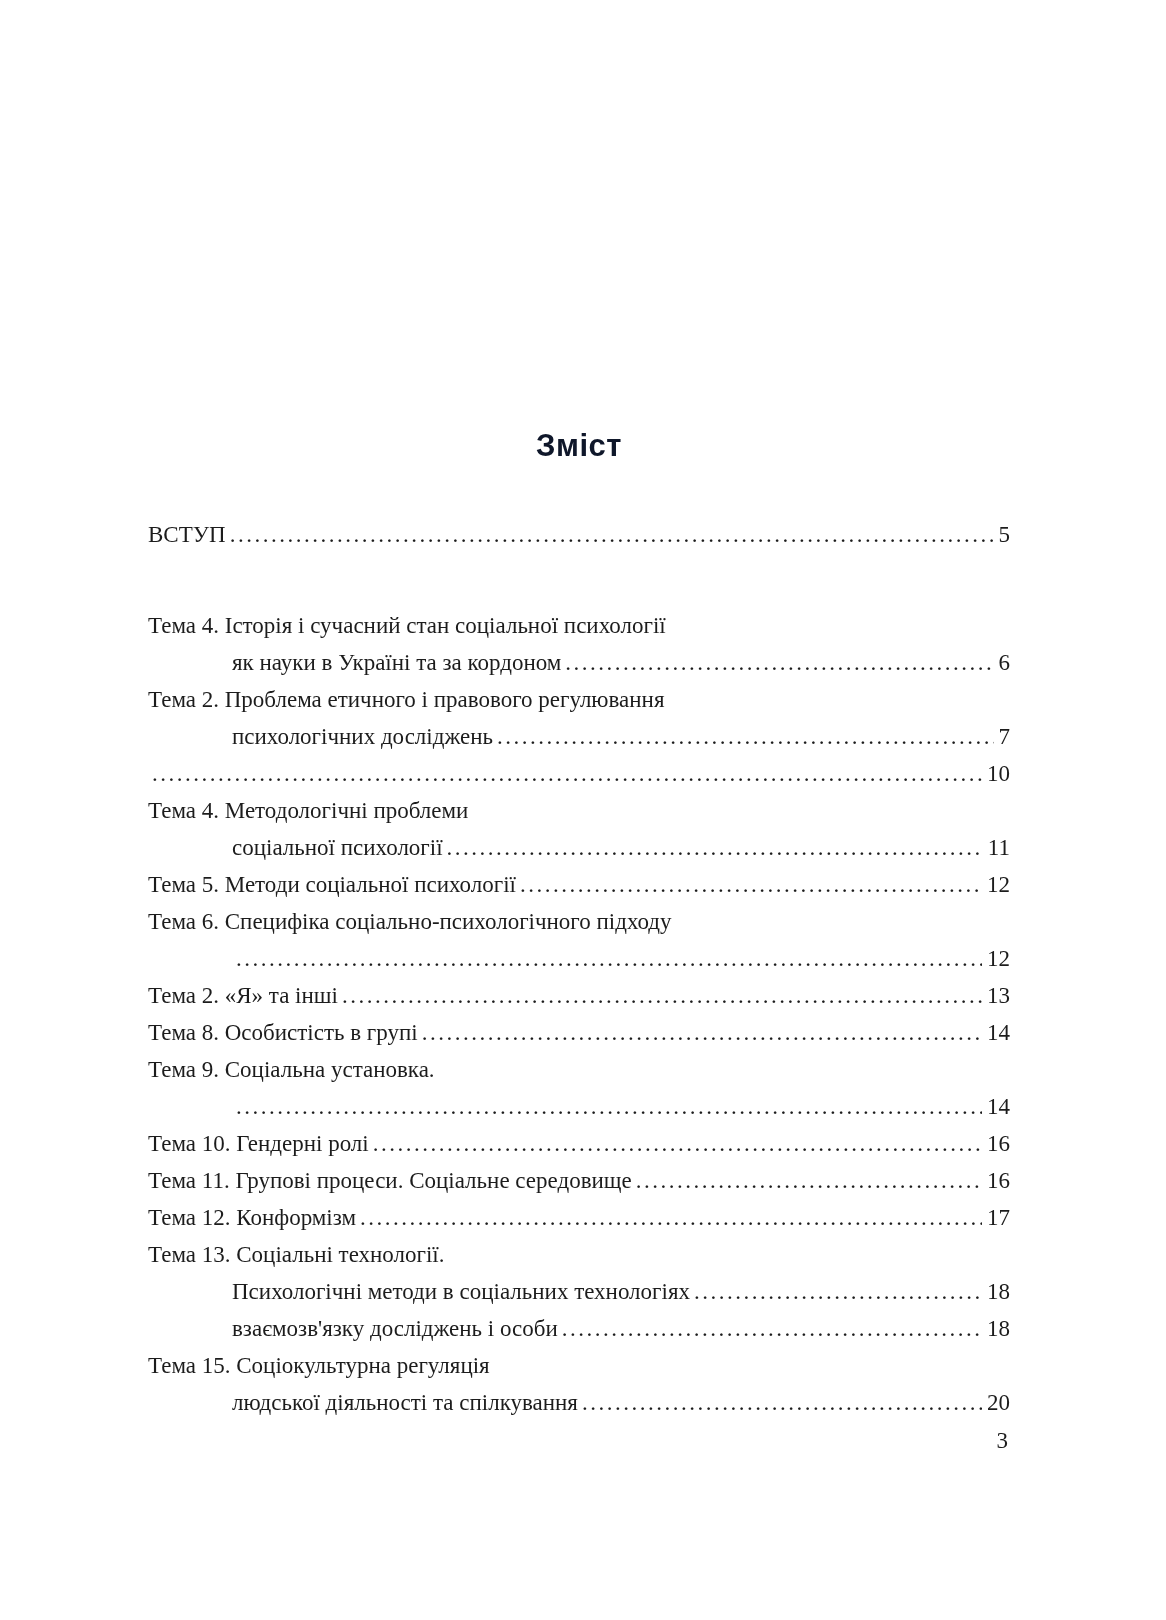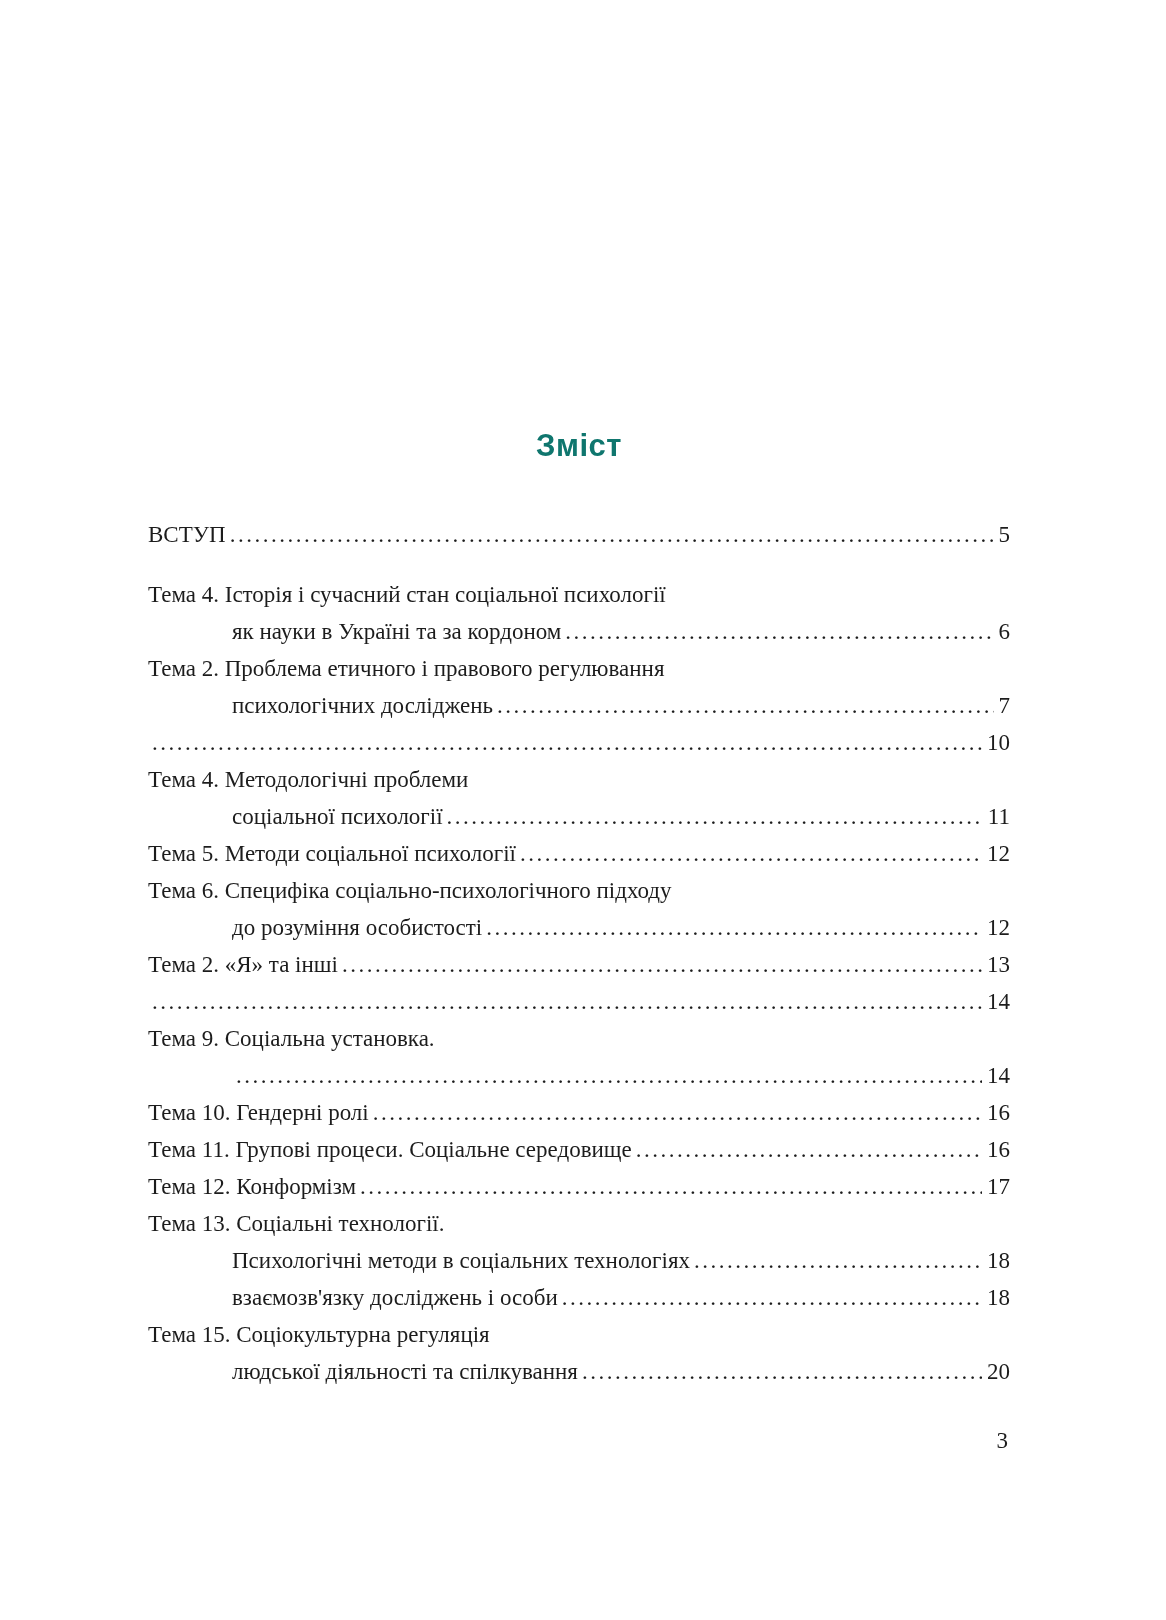--- a/index.html
+++ b/index.html
@@ -22,21 +22,21 @@
     left: 148px;
     top: 428px;
     width: 862px;
   }
   .doc-title {
     text-align: center;
     font-family: "Liberation Sans", sans-serif;
     font-weight: 700;
     font-size: 31px;
     letter-spacing: 0.5px;
-    color: #0f766e;
+    color: #0f172a;
     margin: 0 0 52px 0;
   }
   .toc-line {
     display: flex;
     align-items: baseline;
     font-size: 23px;
     line-height: 37px;
     white-space: nowrap;
   }
   .toc-line .toc-text {
@@ -54,21 +54,21 @@
     letter-spacing: 2.5px;
     margin-left: 4px;
     margin-right: 3px;
     color: #1c1c1c;
   }
   .toc-page {
     flex: none;
     margin-left: 2px;
   }
   .intro-entry {
-    margin-bottom: 23px;
+    margin-bottom: 54px;
   }
   .footer-page {
     position: absolute;
     top: 1426px;
     right: 158px;
     font-size: 23px;
     line-height: 30px;
   }
 </style>
 </head>
@@ -129,34 +129,34 @@
             <span class="toc-text">Тема 5. Методи соціальної психології</span>
             <span class="dots">............................................................................................................................................................................................................................................................................................................</span>
             <span class="toc-page">12</span>
           </div>
         </div>
         <div class="toc-entry">
           <div class="toc-line">
             <span class="toc-text">Тема 6. Специфіка соціально-психологічного підходу</span>
           </div>
           <div class="toc-line cont">
-            <span class="toc-text">до розуміння особистості</span>
             <span class="dots">............................................................................................................................................................................................................................................................................................................</span>
             <span class="toc-page">12</span>
           </div>
         </div>
         <div class="toc-entry">
           <div class="toc-line">
             <span class="toc-text">Тема 2. «Я» та інші</span>
             <span class="dots">............................................................................................................................................................................................................................................................................................................</span>
             <span class="toc-page">13</span>
           </div>
         </div>
         <div class="toc-entry">
           <div class="toc-line">
+            <span class="toc-text">Тема 8. Особистість в групі</span>
             <span class="dots">............................................................................................................................................................................................................................................................................................................</span>
             <span class="toc-page">14</span>
           </div>
         </div>
         <div class="toc-entry">
           <div class="toc-line">
             <span class="toc-text">Тема 9. Соціальна установка.</span>
           </div>
           <div class="toc-line cont">
             <span class="dots">............................................................................................................................................................................................................................................................................................................</span>

